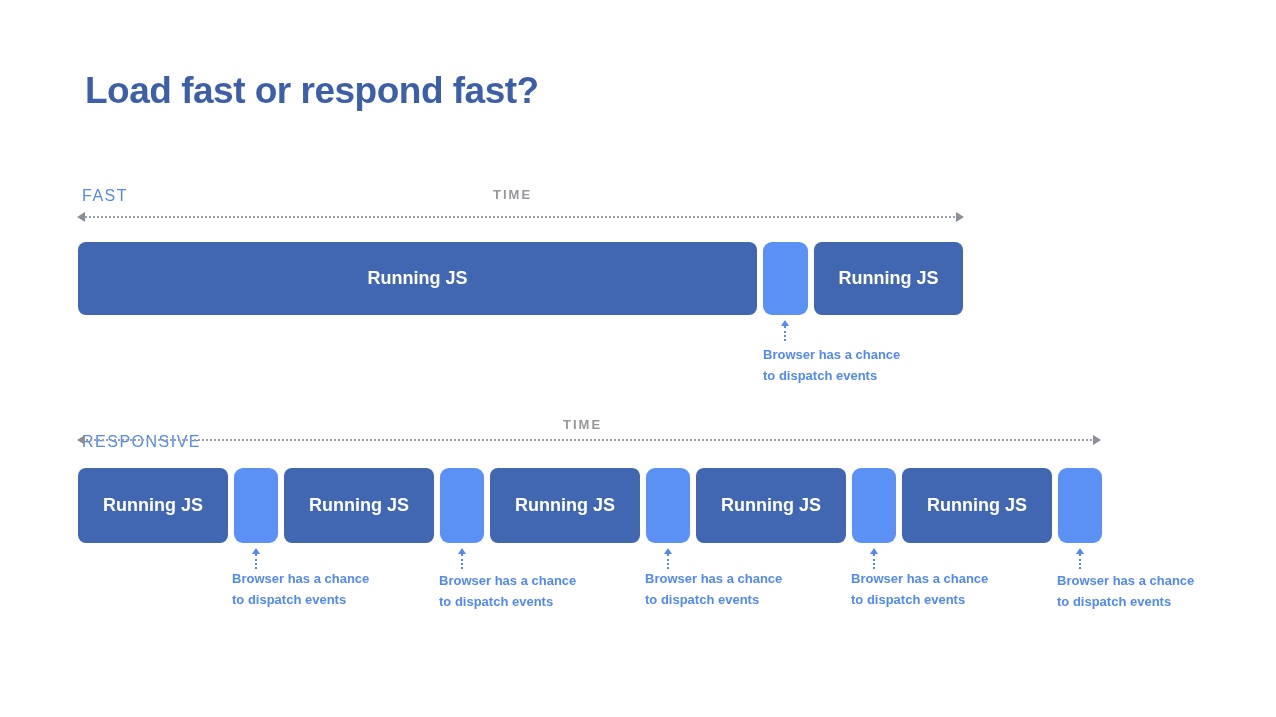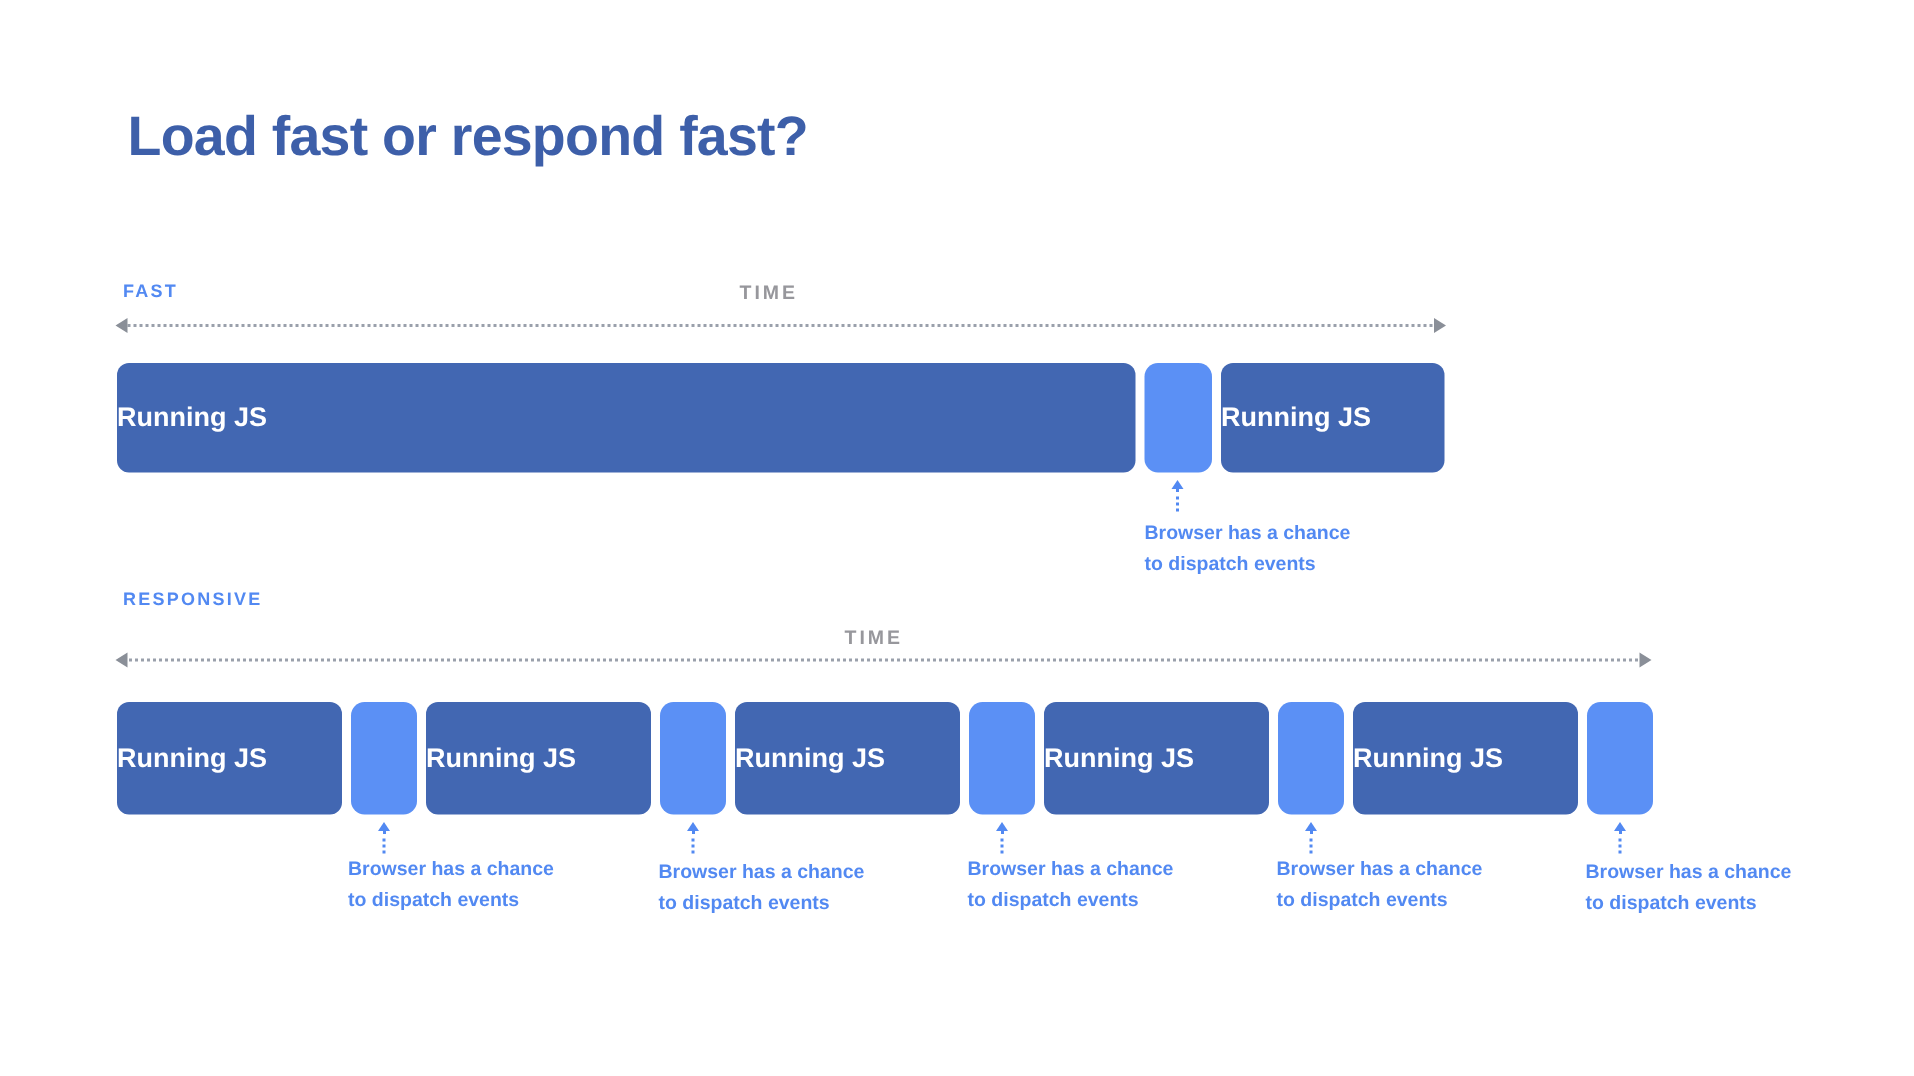--- a/index.html
+++ b/index.html
@@ -16,22 +16,22 @@
 
   .slide-title {
     left: 85px; top: 70px;
     font-size: 37px;
     font-weight: 700;
     color: #3d5fa9;
     letter-spacing: -0.5px;
   }
 
   .track-label {
-    font-size: 12px;
-    font-weight: 700;
+    font-size: 16px;
+    font-weight: 400;
     color: #5289f2;
     letter-spacing: 1.5px;
   }
   .time-label {
     font-size: 13px;
     font-weight: 700;
     color: #97979c;
     letter-spacing: 2px;
   }
 
@@ -50,20 +50,21 @@
   .blocks-row {
     display: flex;
     column-gap: 6px;
     align-items: stretch;
   }
   .js-block {
     background: #4267b2;
     border-radius: 8px;
     display: flex;
     align-items: center;
+    justify-content: center;
     color: #ffffff;
     font-size: 18px;
     font-weight: 700;
   }
   .gap-block {
     background: #5b90f5;
     border-radius: 9px;
   }
 
   .up-arrow {
@@ -106,21 +107,21 @@
     <div class="gap-block" style="width:45px;"></div>
     <div class="js-block" style="width:149px;">
       <span>Running JS</span>
     </div>
   </div>
 
   <div class="abs up-arrow-head" style="left:781px; top:320px;"></div>
   <div class="abs up-arrow" style="left:784px; top:326px;"></div>
   <div class="abs annotation" style="left:763px; top:345px;">Browser has a chance to dispatch events</div>
 
-  <div class="abs track-label" style="left:82px; top:392px;">RESPONSIVE</div>
+  <div class="abs track-label" style="left:82px; top:433px;">RESPONSIVE</div>
   <div class="abs time-label" style="left:563px; top:417px;">TIME</div>
 
   <div class="abs timeline" style="left:82px; top:439px; width:1014px;"></div>
   <div class="abs arrowhead left" style="left:77px; top:435px;"></div>
   <div class="abs arrowhead right" style="left:1093px; top:435px;"></div>
 
   <div class="abs blocks-row" style="left:78px; top:468px; height:75px;">
     <div class="js-block" style="width:150px;">
       <span>Running JS</span>
     </div>

